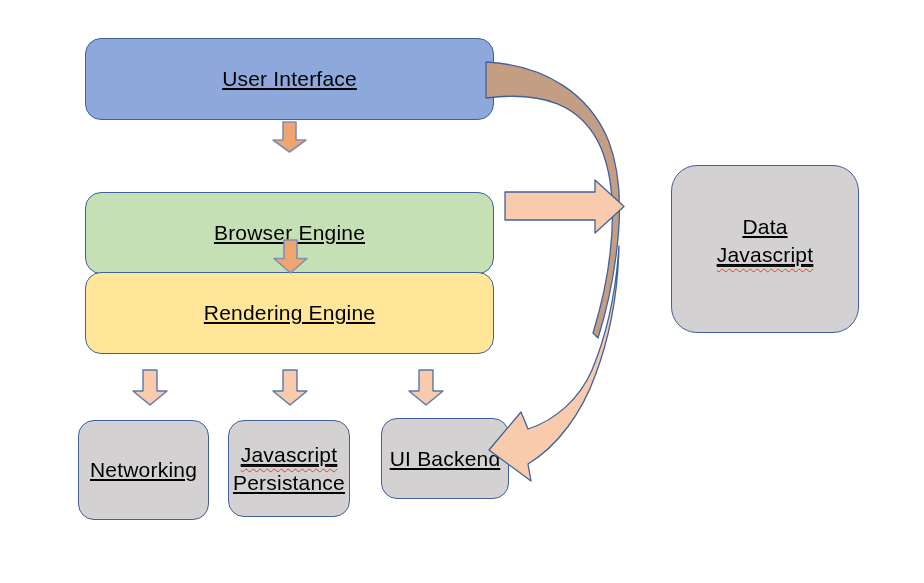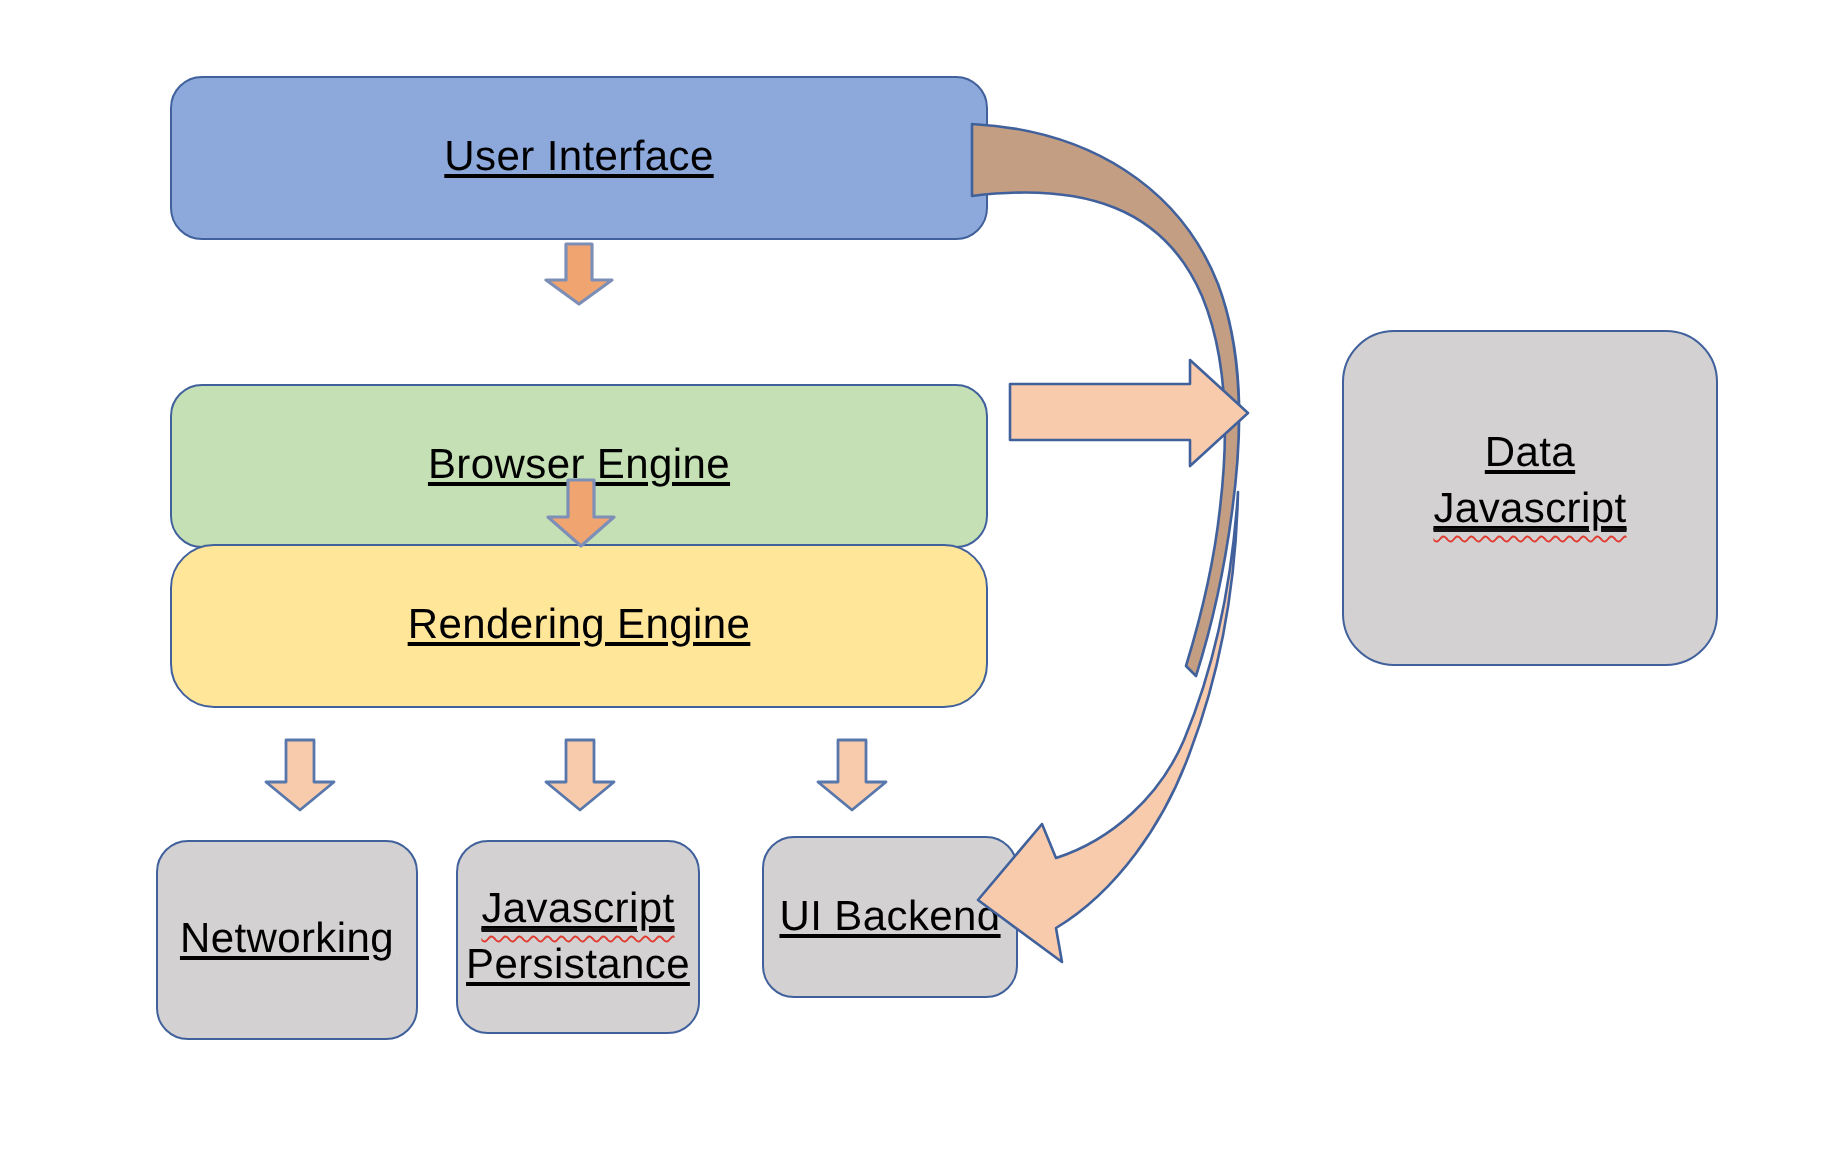--- a/index.html
+++ b/index.html
@@ -33,21 +33,21 @@
 <div id="canvas">
 
   <div class="node blue rad16" style="left:85px;top:38px;width:409px;height:82px;">
     <span class="lbl">User Interface</span>
   </div>
 
   <div class="node green rad16" style="left:85px;top:156px;width:409px;height:82px;">
     <span class="lbl">Browser Engine</span>
   </div>
 
-  <div class="node yellow rad16" style="left:85px;top:272px;width:409px;height:82px;border-radius:22px;">
+  <div class="node yellow rad16" style="left:85px;top:272px;width:409px;height:82px;">
     <span class="lbl">Rendering Engine</span>
   </div>
 
   <div class="node gray rad16" style="left:78px;top:420px;width:131px;height:100px;">
     <span class="lbl">Networking</span>
   </div>
 
   <div class="node gray rad16" style="left:228px;top:420px;width:122px;height:97px;">
     <span class="lbl">
       <span class="line u"><span class="wavy">Javascript</span></span>

